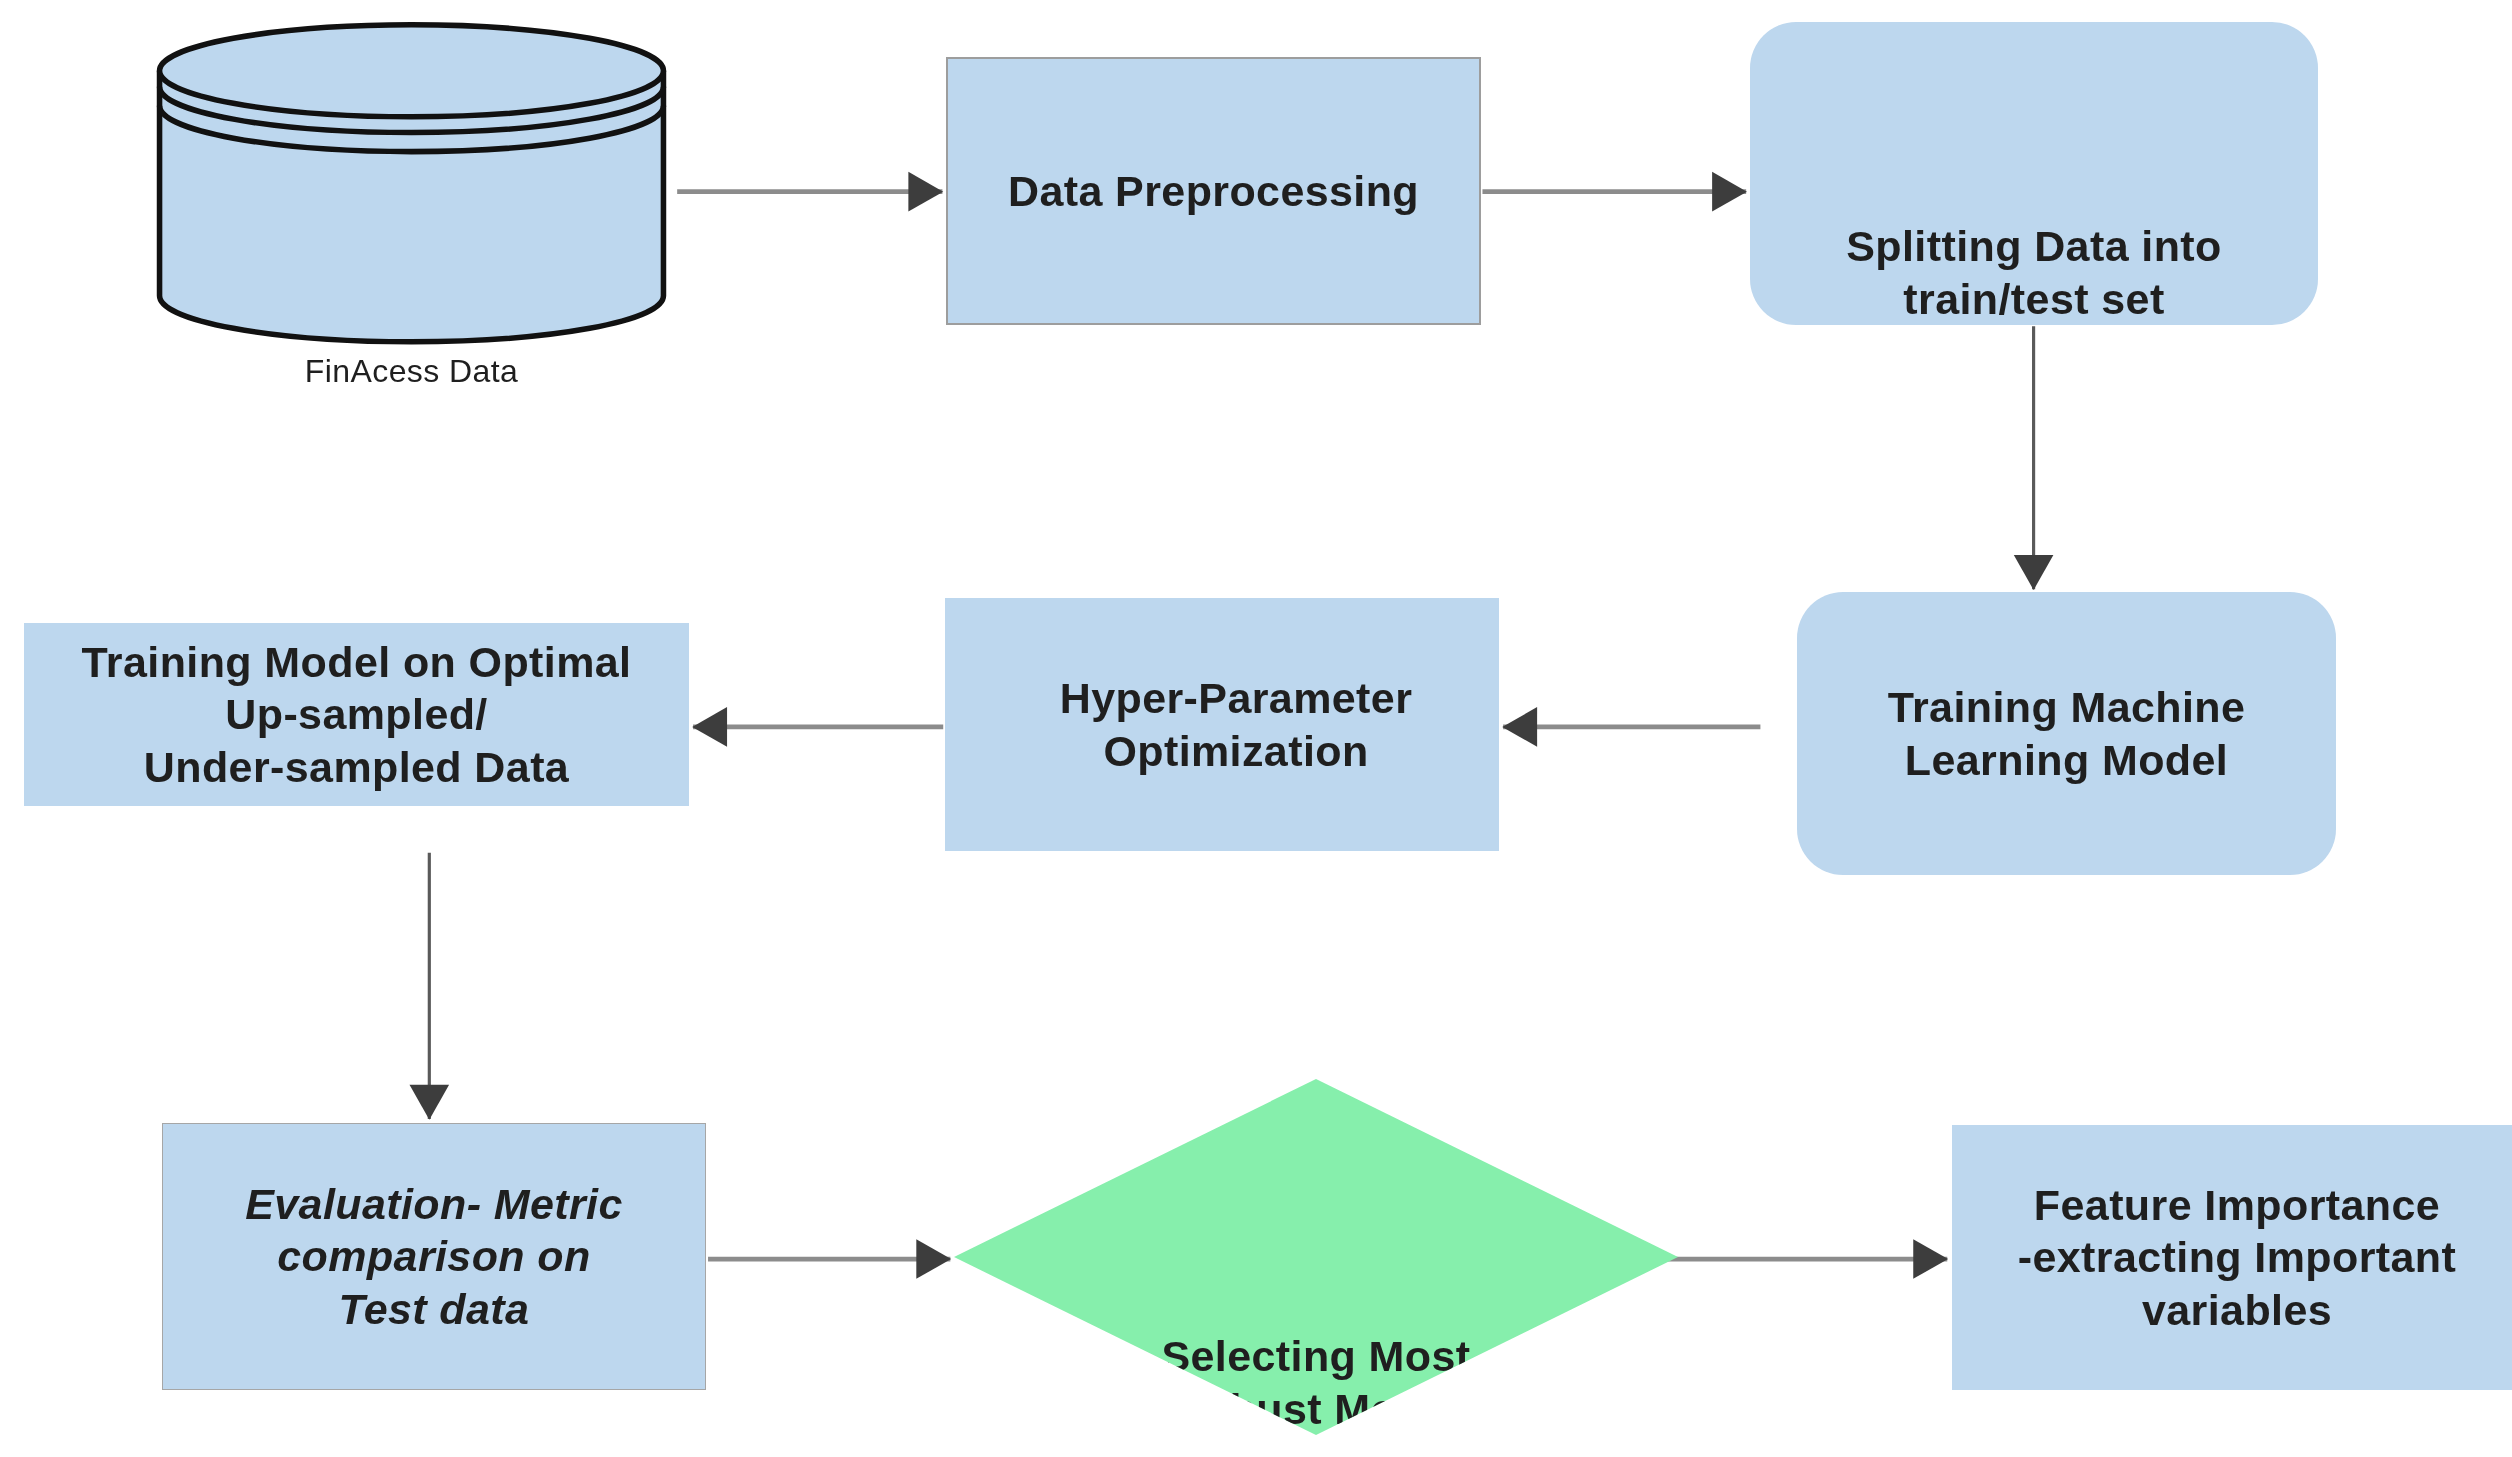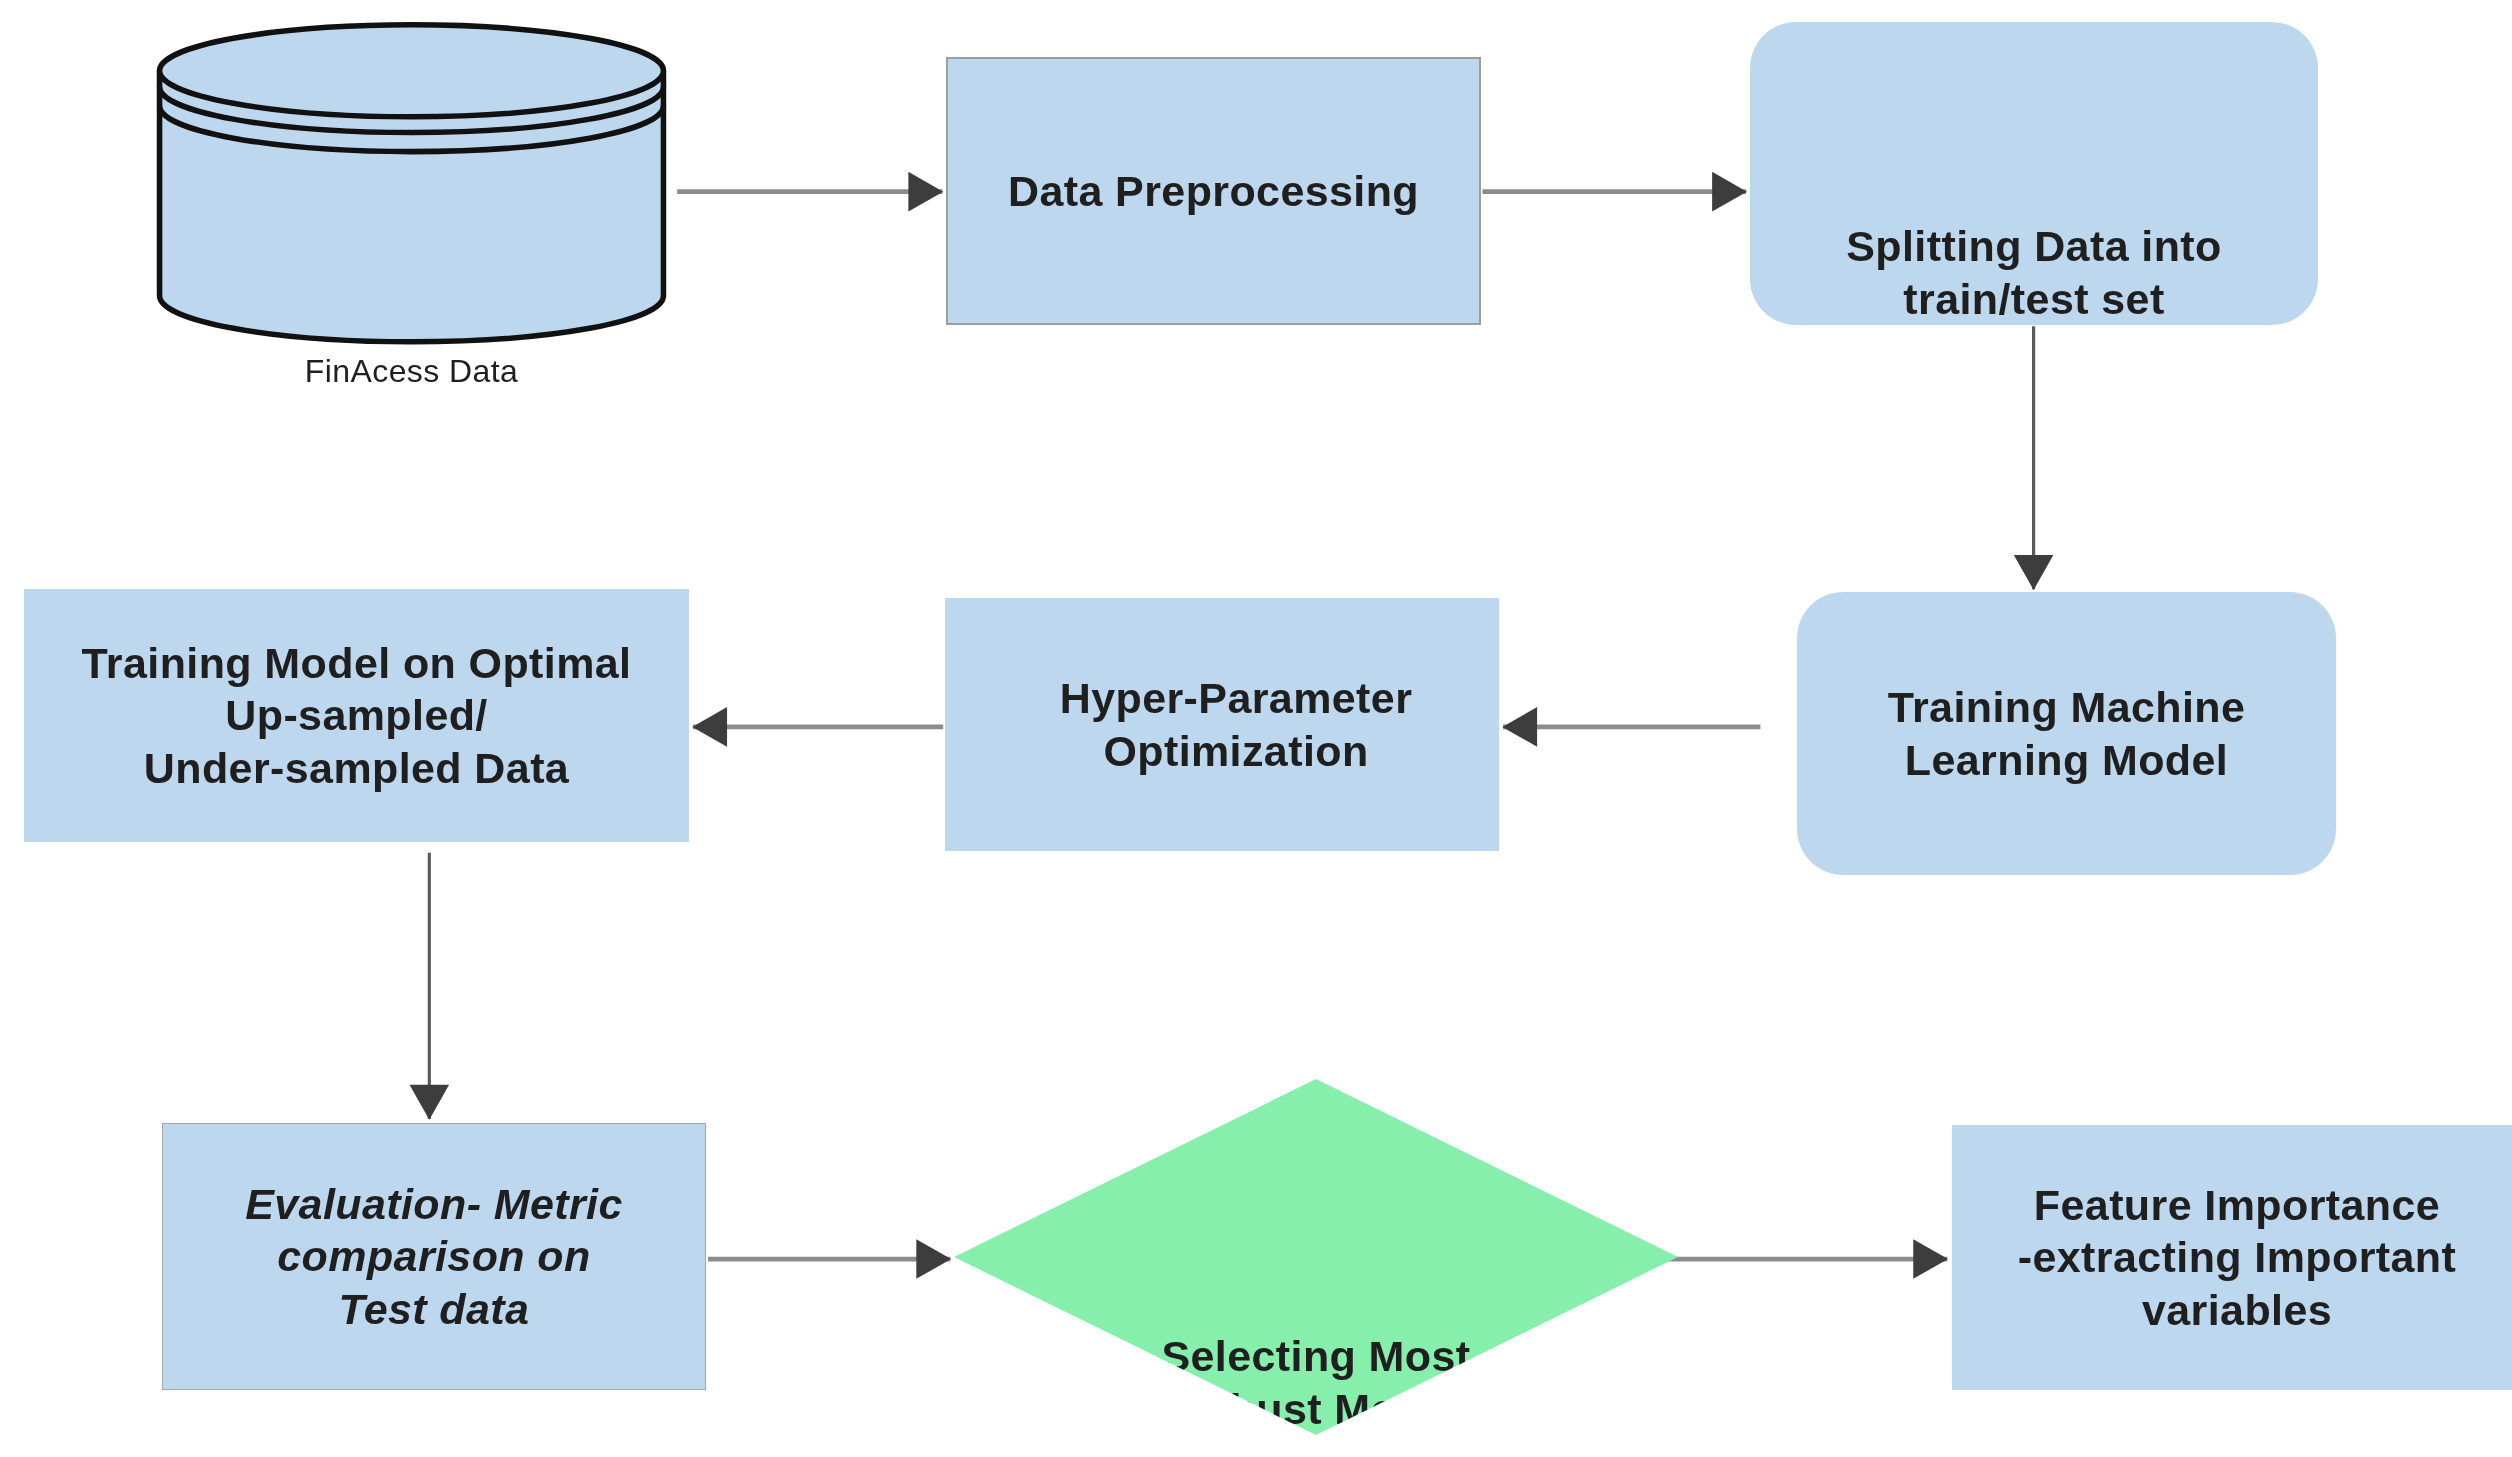--- a/index.html
+++ b/index.html
@@ -45,21 +45,21 @@
   .rect-bordered-light {
     border: 1.6px solid #A6A6A6;
   }
   .rounded {
     border-radius: 46px;
   }
   #node-data-preprocessing   { left: 946px; top: 57px;   width: 535px; height: 268px; }
   #node-splitting-data       { left: 1750px; top: 22px;   width: 568px; height: 303px; align-items: flex-end; }
   #node-training-ml-model    { left: 1762px; top: 592px;  width: 539px; height: 283px; margin-left: 35px; }
   #node-hyper-parameter      { left: 945px; top: 598px;  width: 554px; height: 253px; padding-left: 28px; }
-  #node-training-optimal     { left: 24px;   top: 589px;  width: 665px; height: 253px; }
+  #node-training-optimal     { left: 24px;   top: 623px;  width: 665px; height: 183px; }
   #node-evaluation-metric    { left: 162px;  top: 1123px; width: 544px; height: 267px; font-style: italic; }
   #node-feature-importance   { left: 1952px; top: 1125px; width: 570px; height: 265px; }
   #node-selecting-model {
     left: 954px; top: 1079px; width: 724px; height: 356px;
     clip-path: polygon(50% 0%, 100% 50%, 50% 100%, 0% 50%);
     background: #86efac;
     align-items: flex-end;
   }
   #cylinder-wrap {
     position: absolute;

